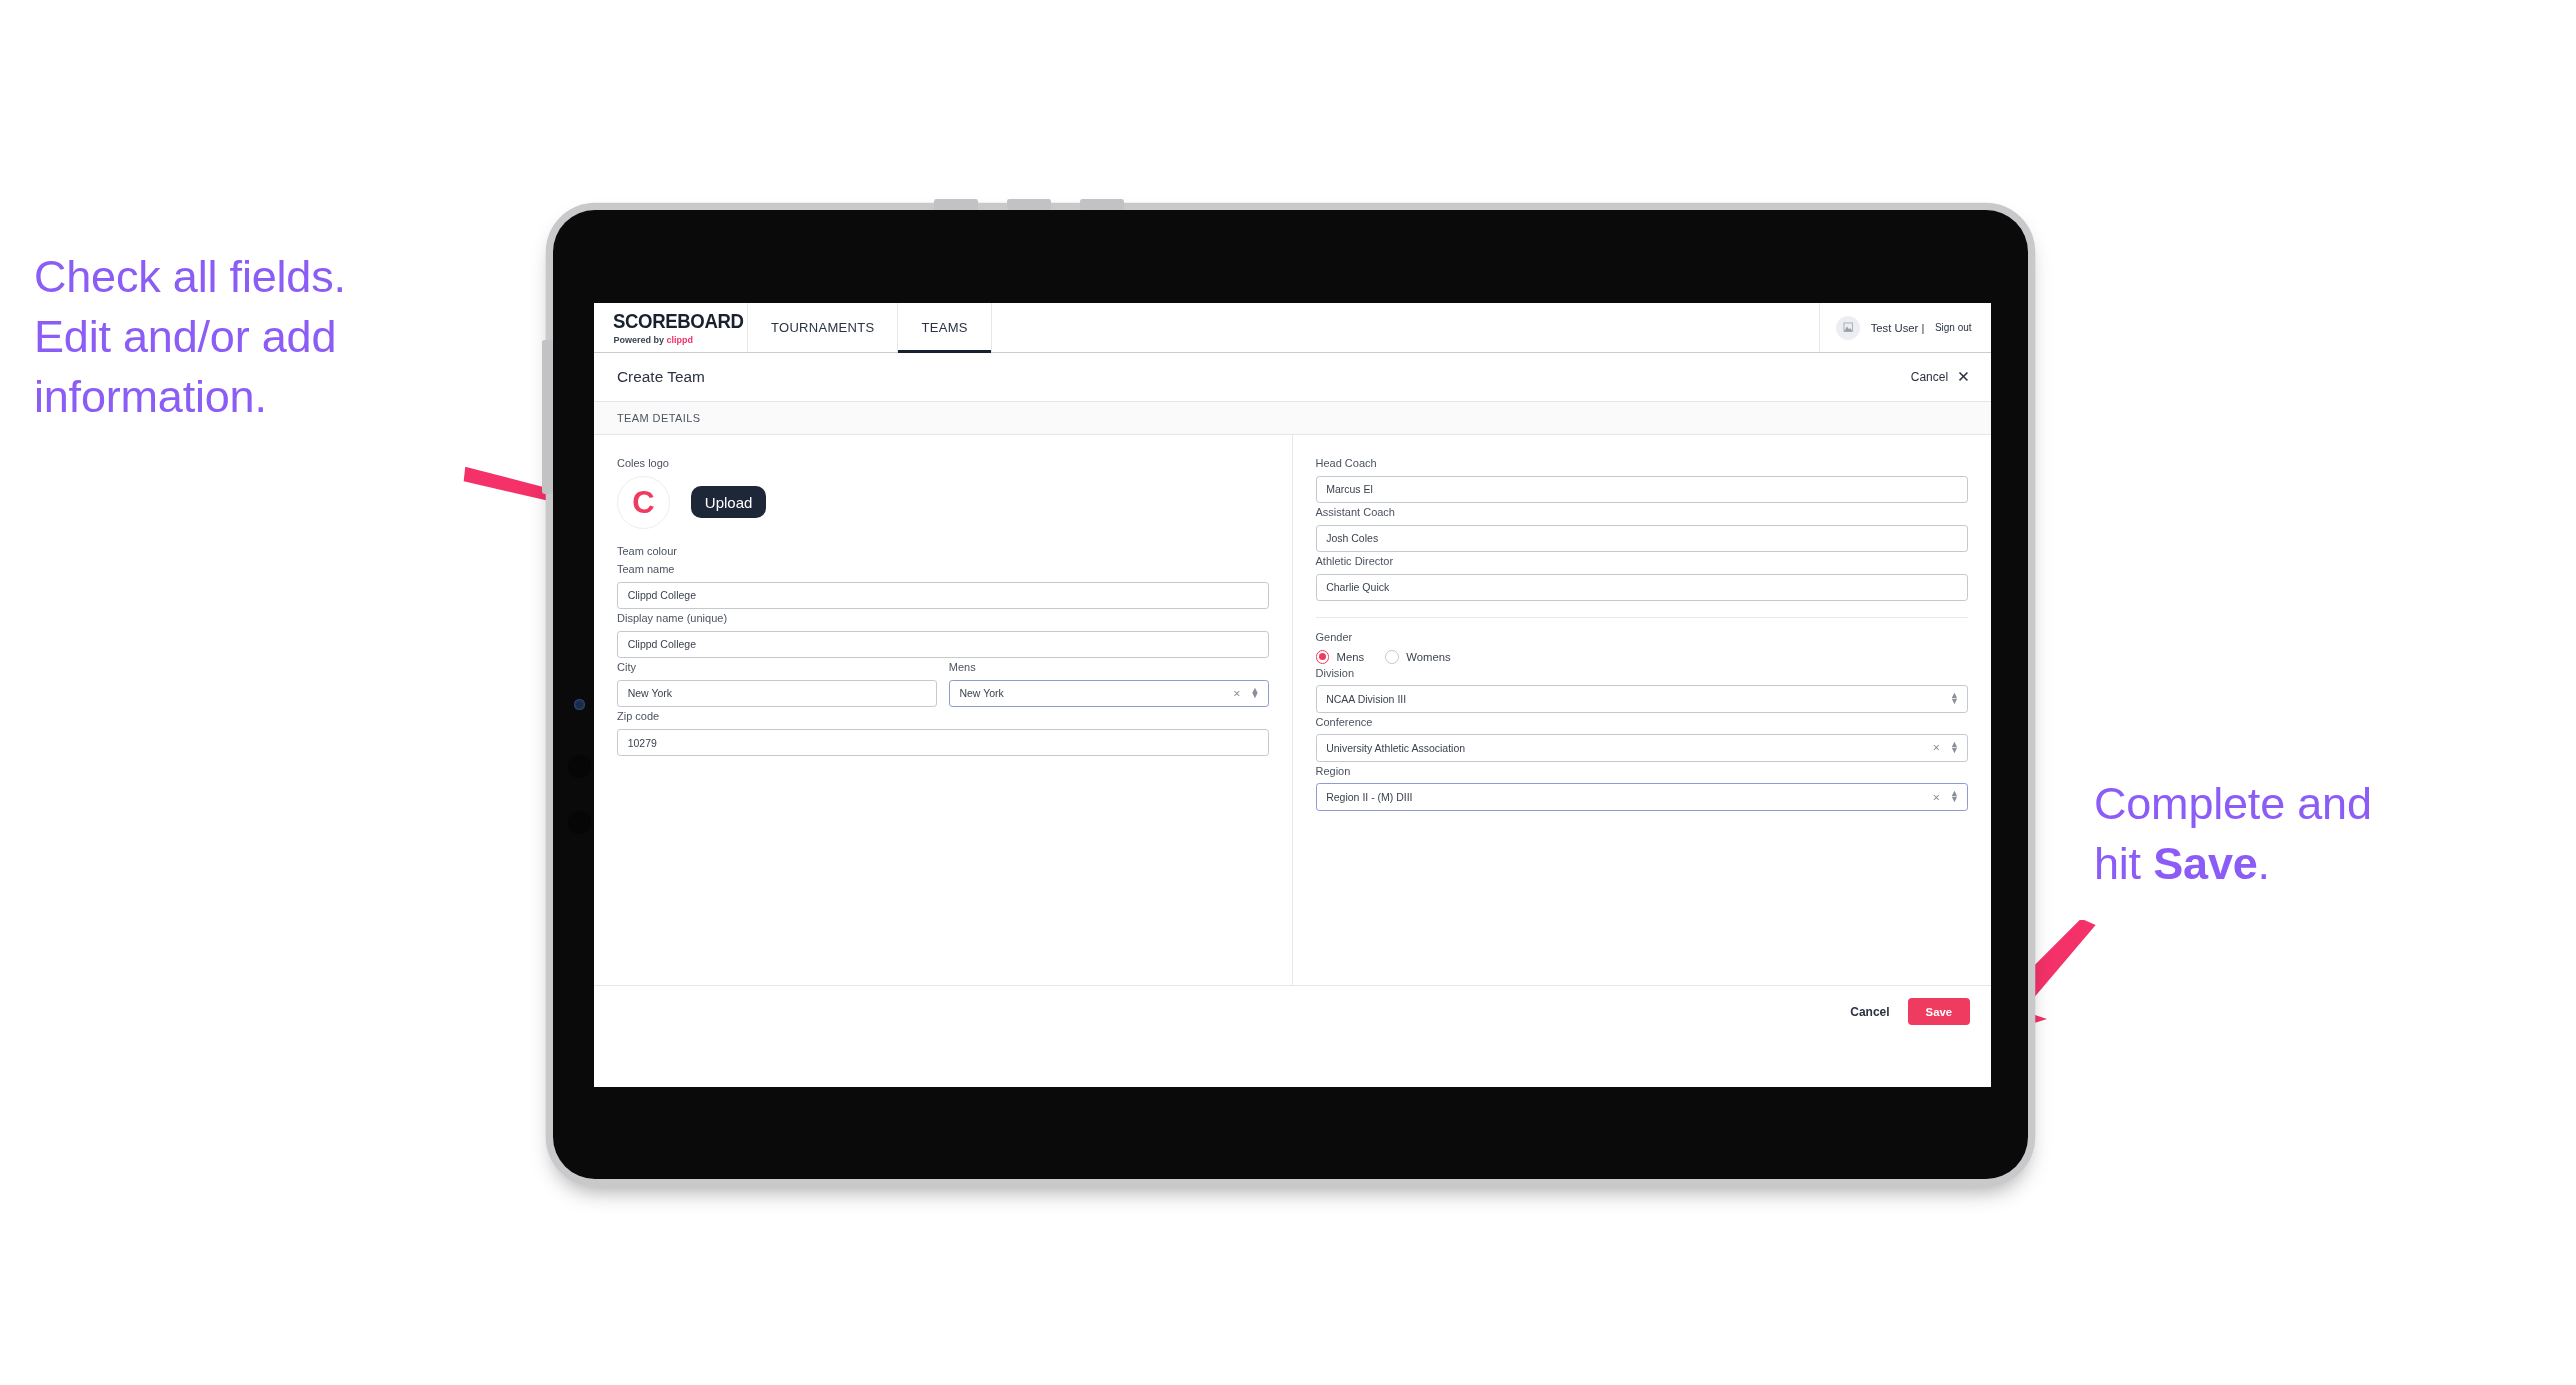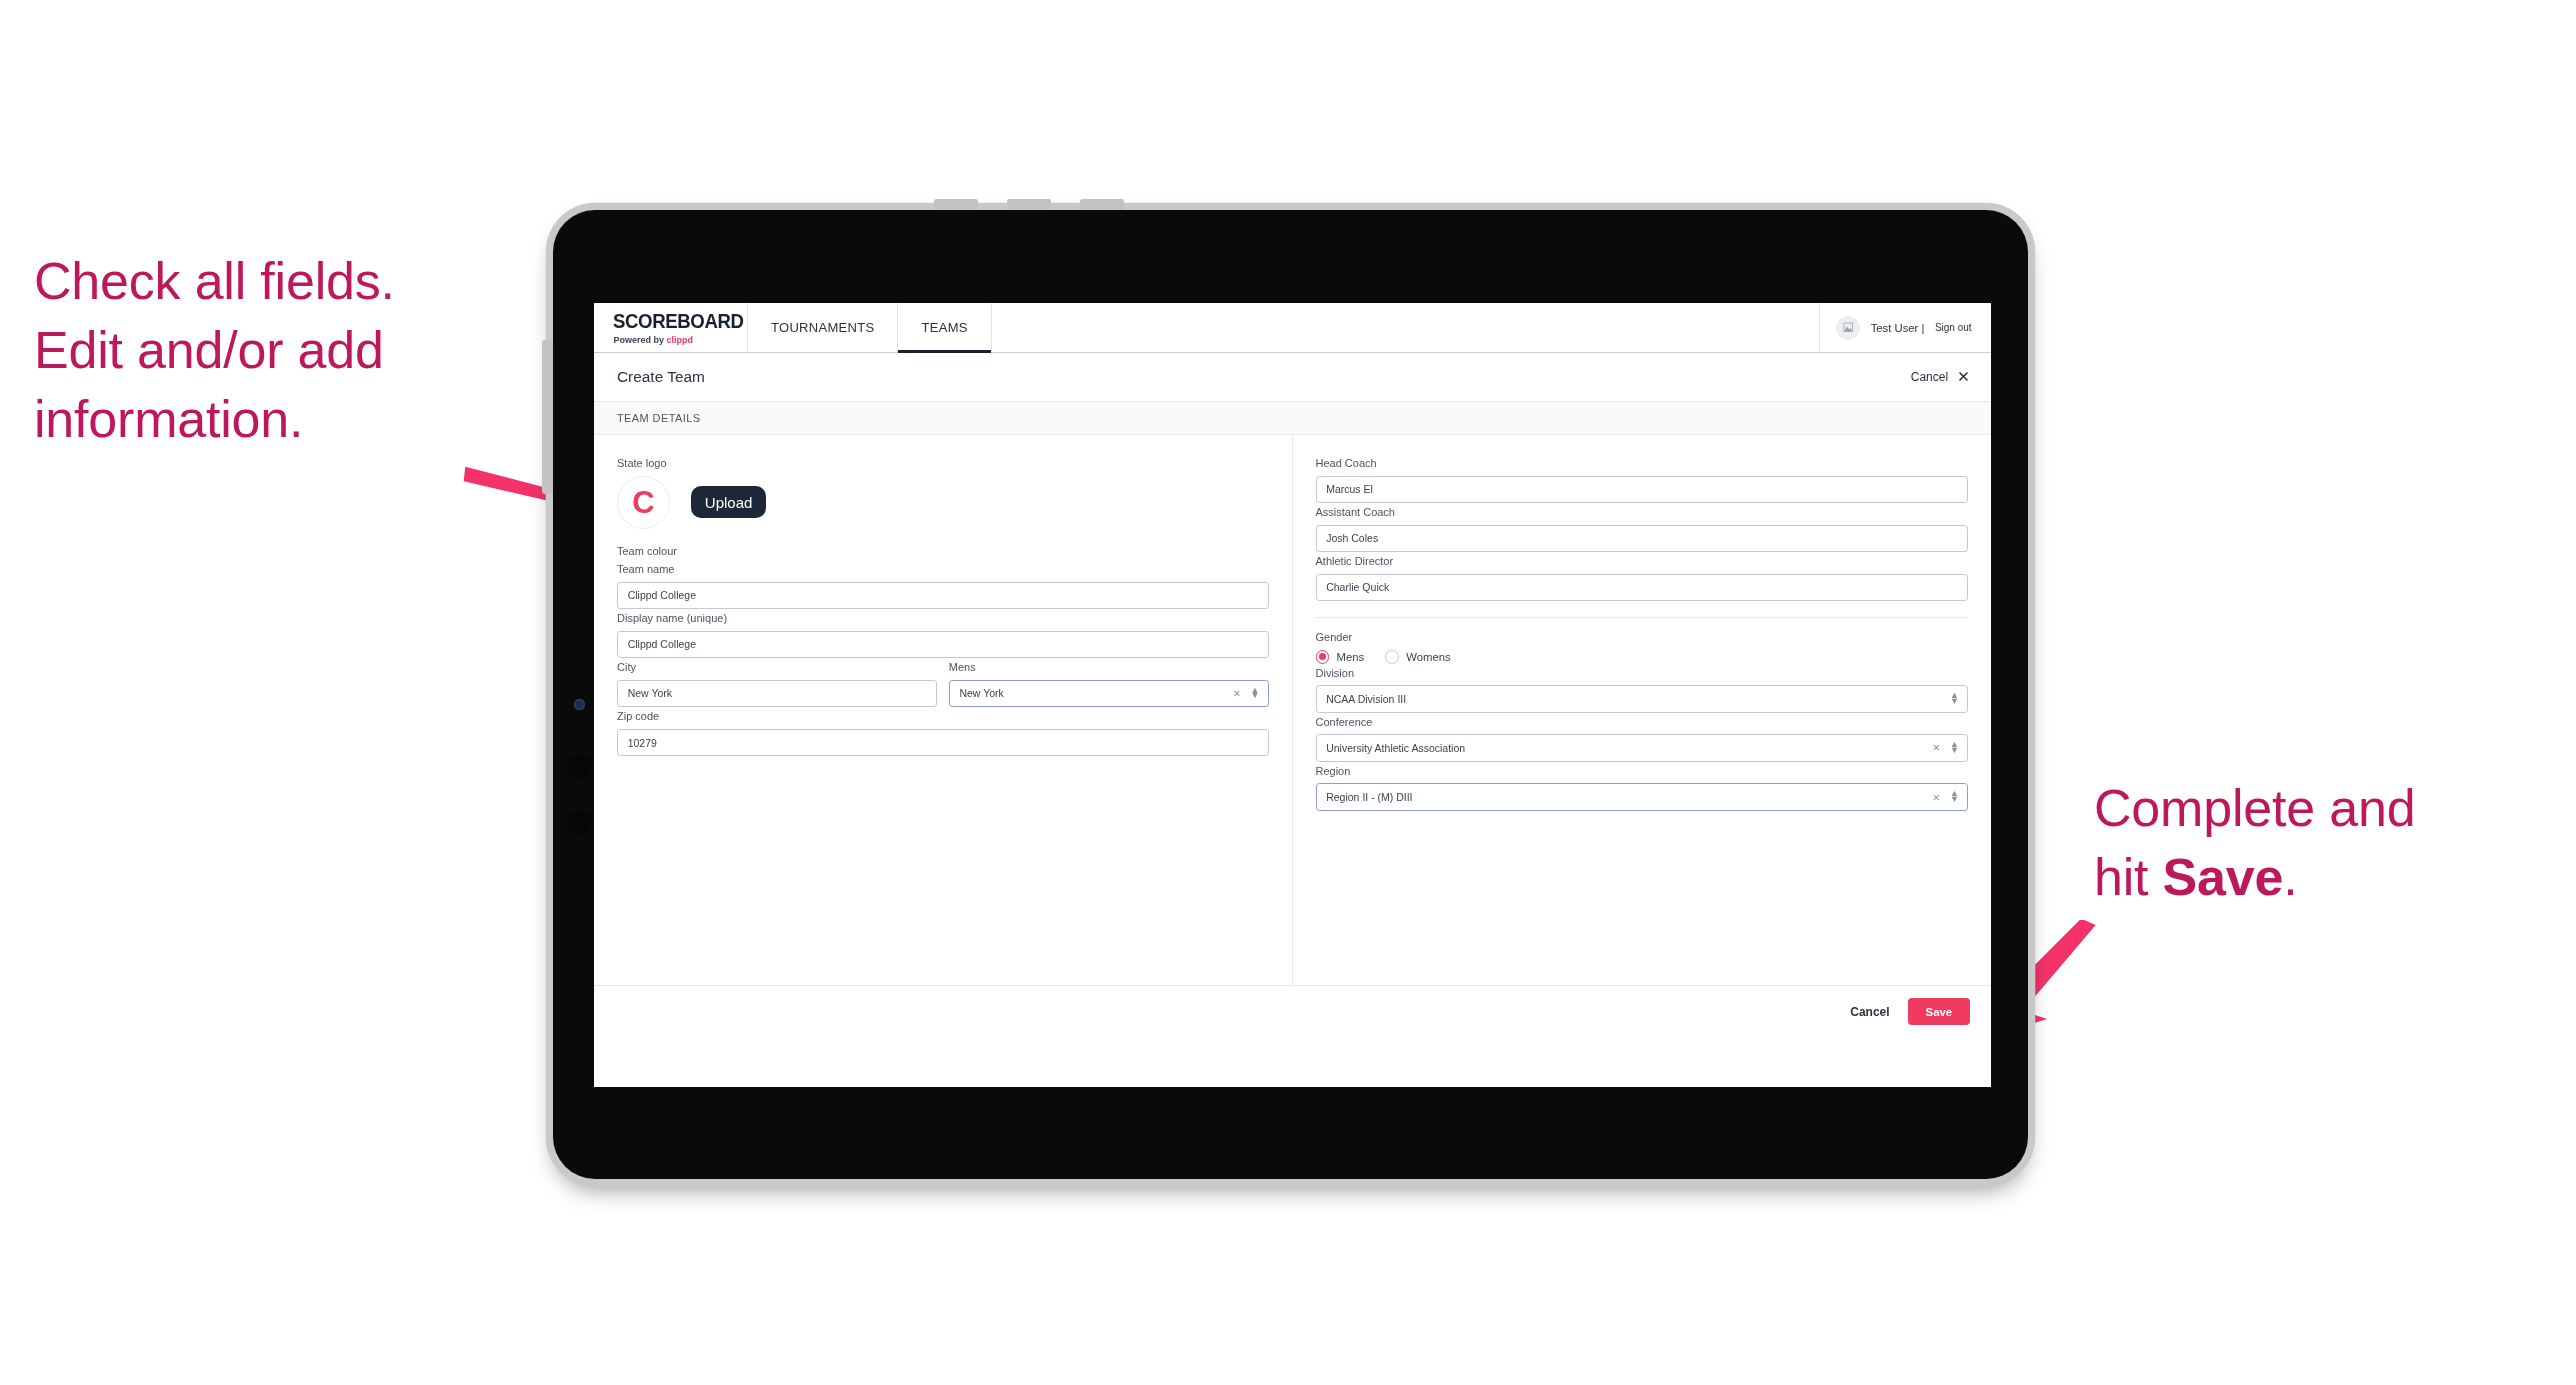--- a/index.html
+++ b/index.html
@@ -8,22 +8,22 @@
     width:2576px; height:1386px;
     background:#ffffff;
     font-family:"Liberation Sans", sans-serif;
     position:relative;
     overflow:hidden;
   }
 
   
   .annot {
     position:absolute;
-    color:#be185d;
-    font-size:52px;
+    color:#8b5cf6;
+    font-size:45px;
     line-height:1.33;
     font-weight:400;
     letter-spacing:-0.2px;
     white-space:pre-line;
   }
   #annot-left  { left:34px;  top:247px; width:486px; }
   #annot-right { left:2094px; top:774px; width:454px; }
   .annot b { font-weight:700; }
 
   .arrow { position:absolute; }
@@ -325,21 +325,21 @@
         <span class="x">✕</span>
       </div>
     </div>
 
     <div id="section-head">TEAM DETAILS</div>
 
     <div id="form-body">
 
       <div id="col-left">
 
-        <label class="flabel">State logo</label>
+        <label class="flabel">Coles logo</label>
         <div id="logo-row">
           <div id="logo-circle">
             <span id="logo-letter">C</span>
           </div>
           <div id="upload-btn">Upload</div>
         </div>
 
         <div class="fgroup">
           <label class="flabel">Team colour</label>
         </div>

